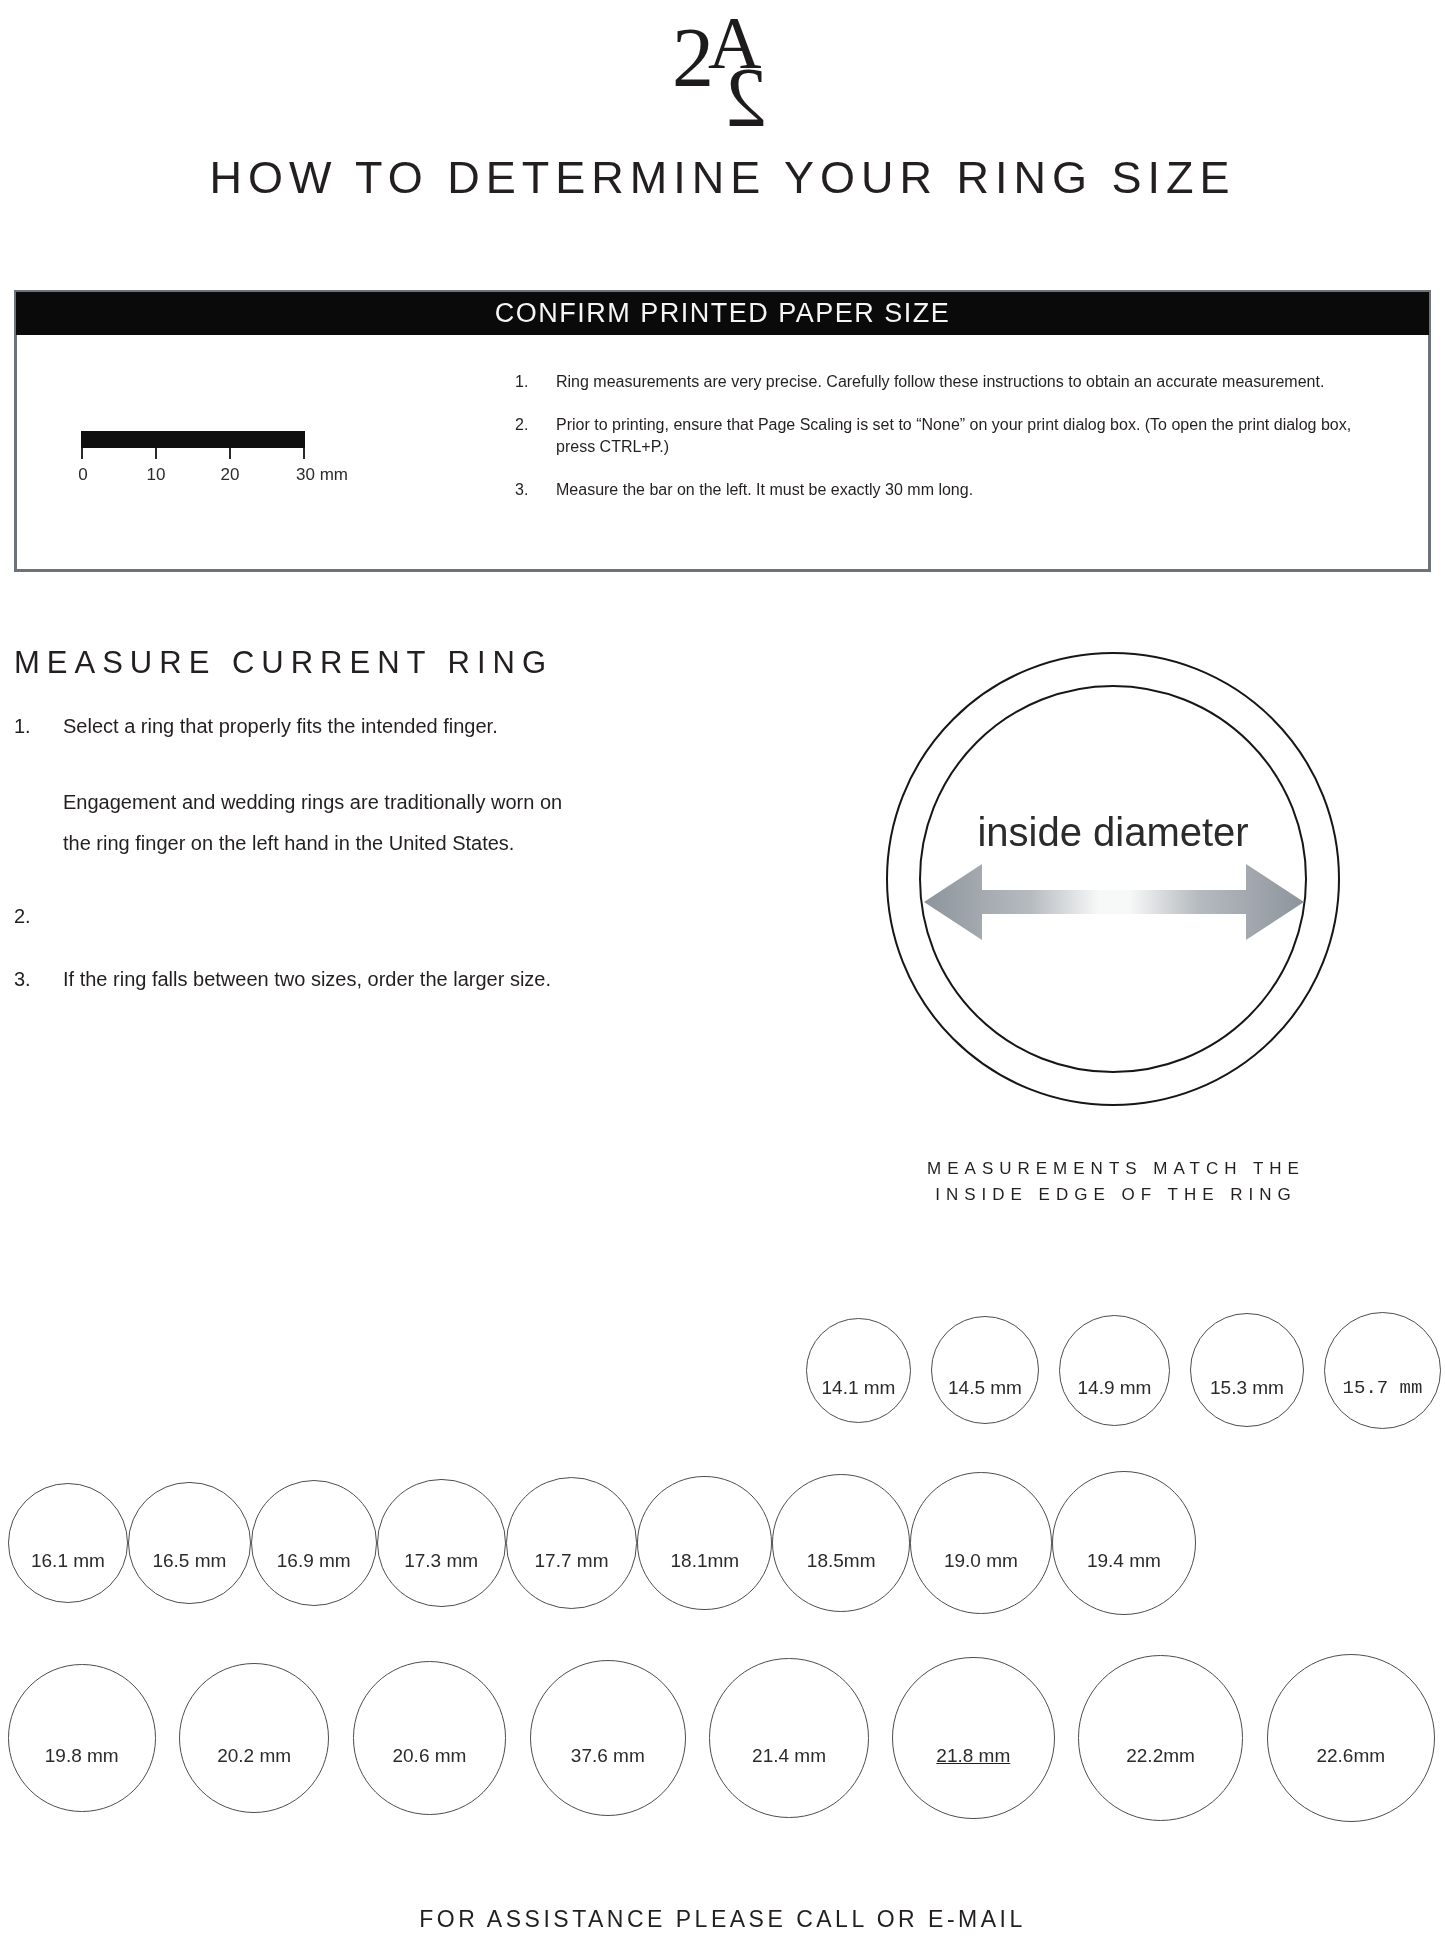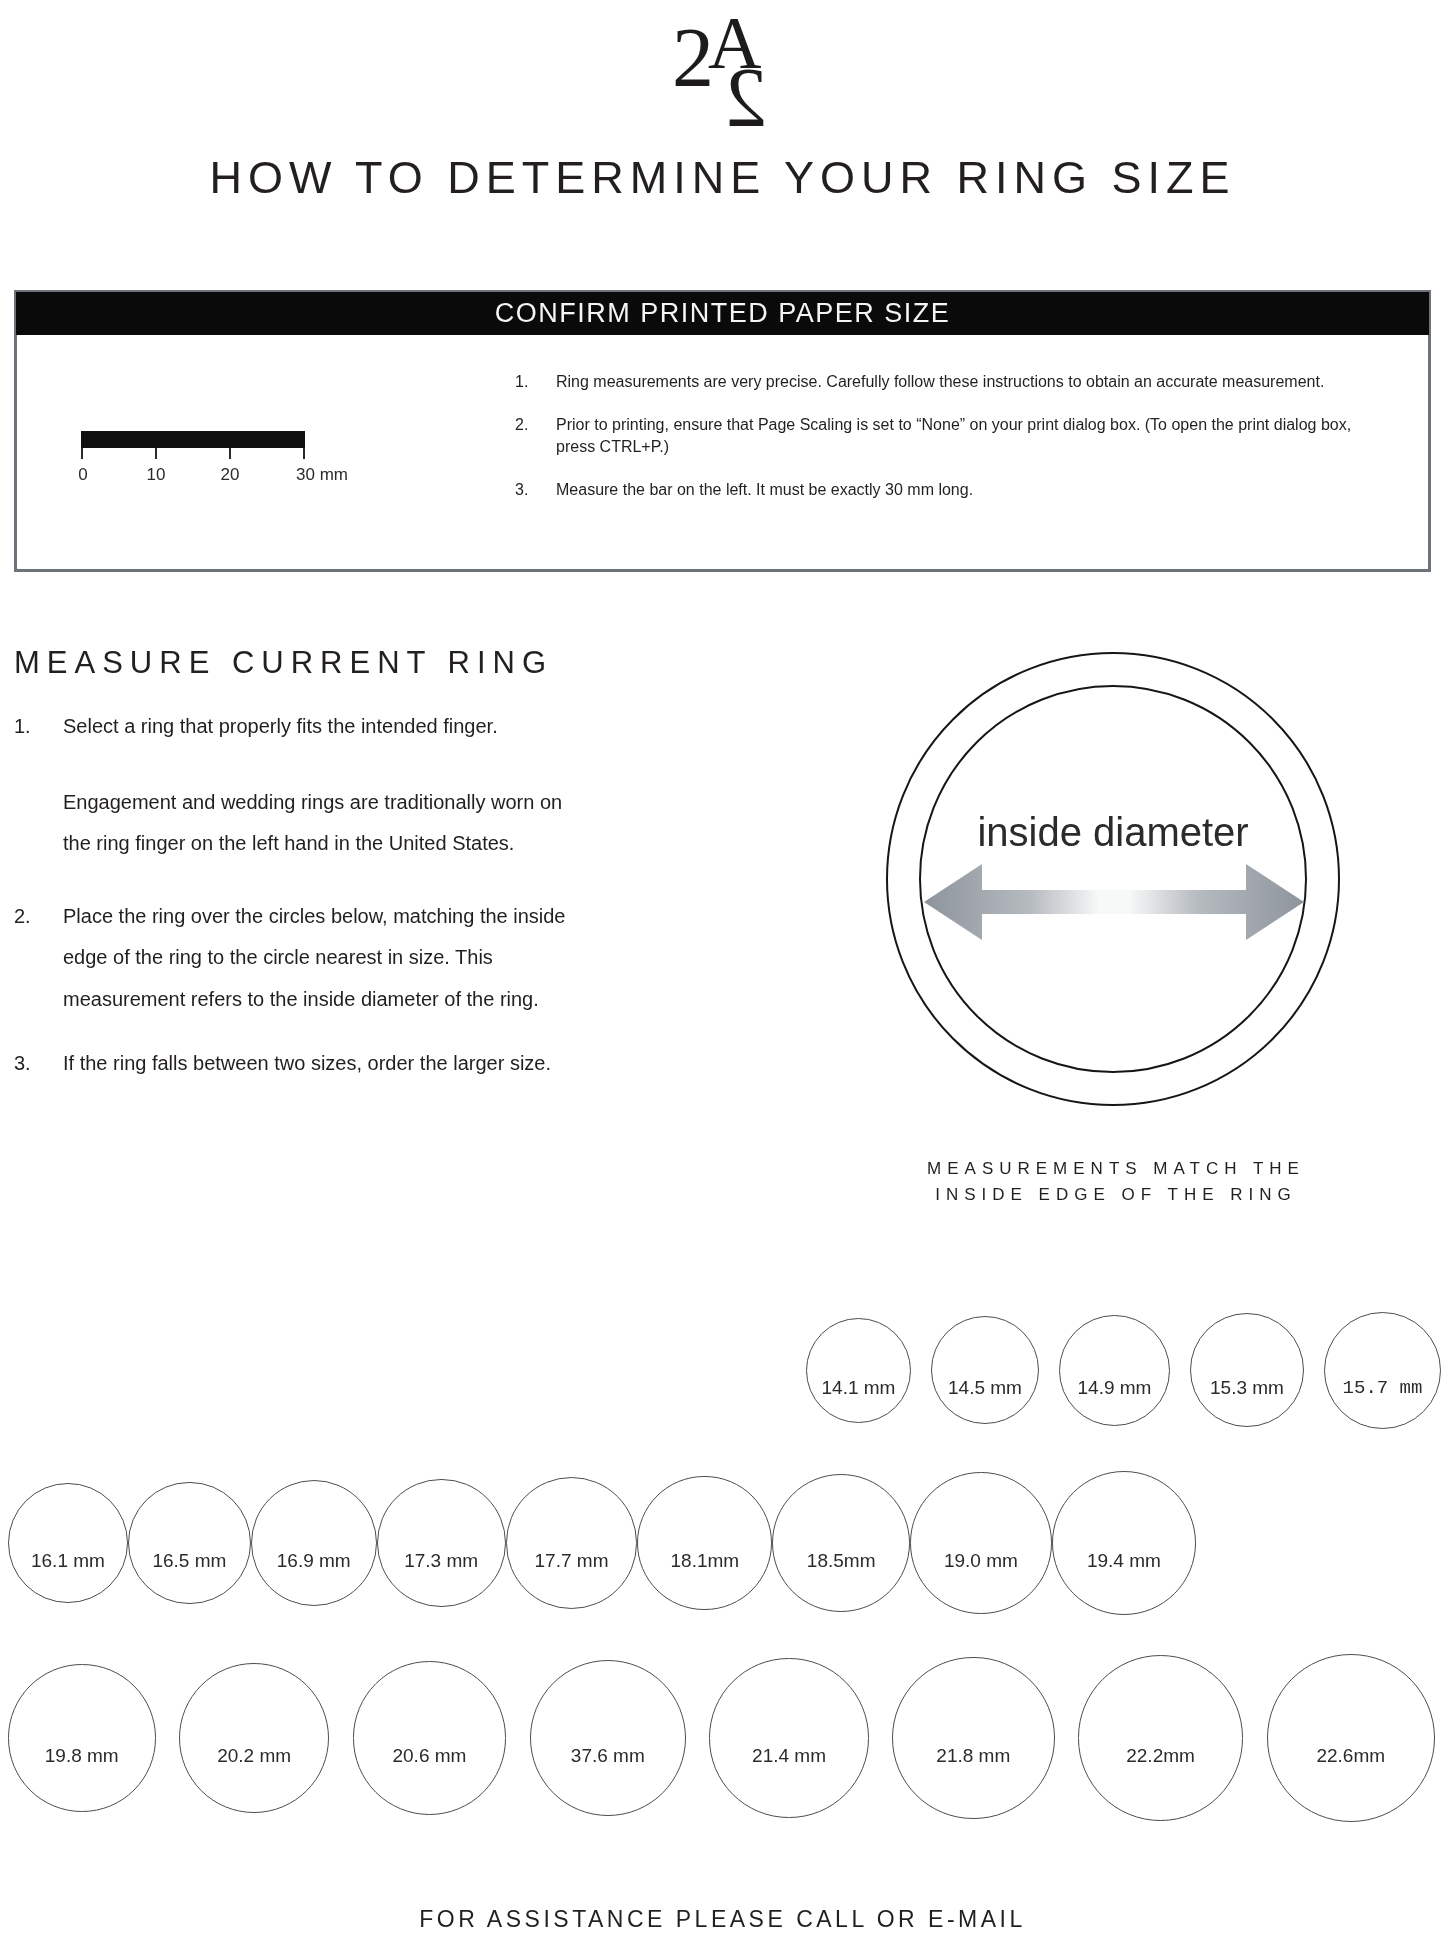--- a/index.html
+++ b/index.html
@@ -153,21 +153,20 @@
   <h2 class="measure-heading">MEASURE CURRENT RING</h2>
 
   <ol class="steps">
     <li class="step step-1">
       <span class="num">1.</span>
       <span class="txt">Select a ring that properly fits the intended finger.</span>
     </li>
     <li class="step-note">Engagement and wedding rings are traditionally worn on the ring finger on the left hand in the United States.</li>
     <li class="step step-2">
       <span class="num">2.</span>
-      <span class="txt">Place the ring over the circles below, matching the inside edge of the ring to the circle nearest in size. This measurement refers to the inside diameter  of the ring.</span>
     </li>
     <li class="step step-3">
       <span class="num">3.</span>
       <span class="txt">If the ring falls between two sizes, order the larger size.</span>
     </li>
   </ol>
 
   <div class="diagram">
     <div class="ring-outer"></div>
     <div class="ring-inner"></div>
@@ -249,21 +248,21 @@
       </div>
     <div class="size-circle" style="width: 153.5px; height: 153.5px;">
         <span>20.6 mm</span>
       </div>
     <div class="size-circle" style="width: 156.5px; height: 156.5px;">
         <span>37.6 mm</span>
       </div>
     <div class="size-circle" style="width: 159.4px; height: 159.4px;">
         <span>21.4 mm</span>
       </div>
-    <div class="size-circle" style="width: 162.4px; height: 162.4px;">
+    <div class="size-circle" style="width: 162.4px; height: 162.4px; text-decoration: underline;">
         <span>21.8 mm</span>
       </div>
     <div class="size-circle" style="width: 165.4px; height: 165.4px;">
         <span>22.2mm</span>
       </div>
     <div class="size-circle" style="width: 168.4px; height: 168.4px;">
         <span>22.6mm</span>
       </div>
   </div>
 

